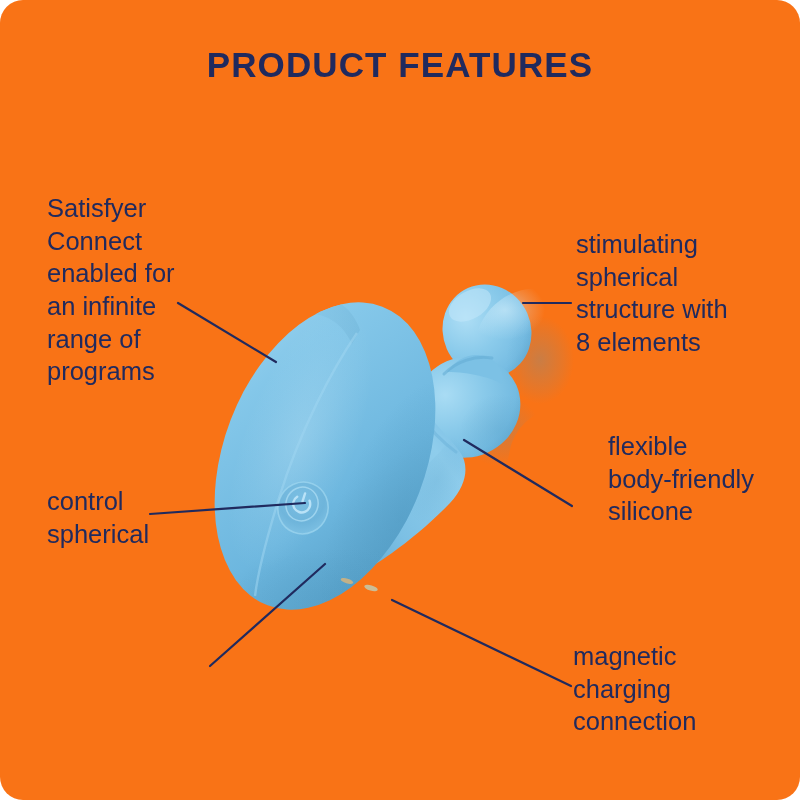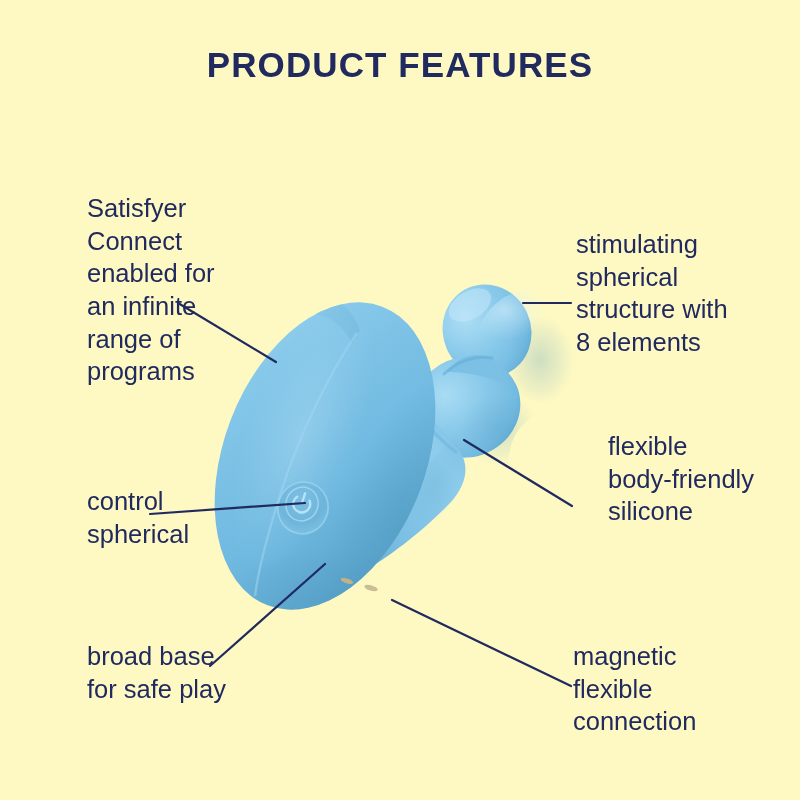--- a/index.html
+++ b/index.html
@@ -4,24 +4,25 @@
 <style>
   html, body {
     margin: 0;
     padding: 0;
     background: #ffffff;
   }
   #page {
     position: relative;
     width: 800px;
     height: 800px;
-    background: #fef9c3;
+    background: #f97316;
     overflow: hidden;
     font-family: "Liberation Sans", sans-serif;
     color: #202a5e;
+    border-radius: 23px;
   }
 
   
   #title {
     position: absolute;
     top: 46px;
     left: 0;
     width: 800px;
     text-align: center;
     font-size: 35px;
@@ -33,21 +34,21 @@
 
   
   .callout {
     position: absolute;
     font-size: 25.5px;
     line-height: 1.28;
     font-weight: 400;
     color: #202a5e;
     white-space: pre-line;
   }
-  .callout.left  { text-align: left; margin-left: 40px; }
+  .callout.left  { text-align: left; }
   .callout.right { text-align: left; }
 
   #cal-connect   { left: 47px;  top: 192px; width: 210px; }
   #cal-control   { left: 47px;  top: 485px; width: 200px; }
   #cal-base      { left: 47px;  top: 640px; width: 230px; }
   #cal-spheres   { left: 576px; top: 228px; width: 215px; }
   #cal-silicone  { left: 576px; top: 430px; width: 215px; margin-left: 32px; }
   #cal-magnetic  { left: 573px; top: 640px; width: 220px; }
 
   
@@ -224,29 +225,27 @@
   <div class="callout left" id="cal-connect">Satisfyer
 Connect
 enabled for
 an infinite
 range of
 programs</div>
 
   <div class="callout left" id="cal-control">control
 spherical</div>
 
-  <div class="callout left" id="cal-base">broad base
-for safe play</div>
 
   <div class="callout right" id="cal-spheres">stimulating
 spherical
 structure with
 8 elements</div>
 
   <div class="callout right" id="cal-silicone">flexible
 body-friendly
 silicone</div>
 
   <div class="callout right" id="cal-magnetic">magnetic
-flexible
+charging
 connection</div>
 
 </div>
 
 </body></html>

